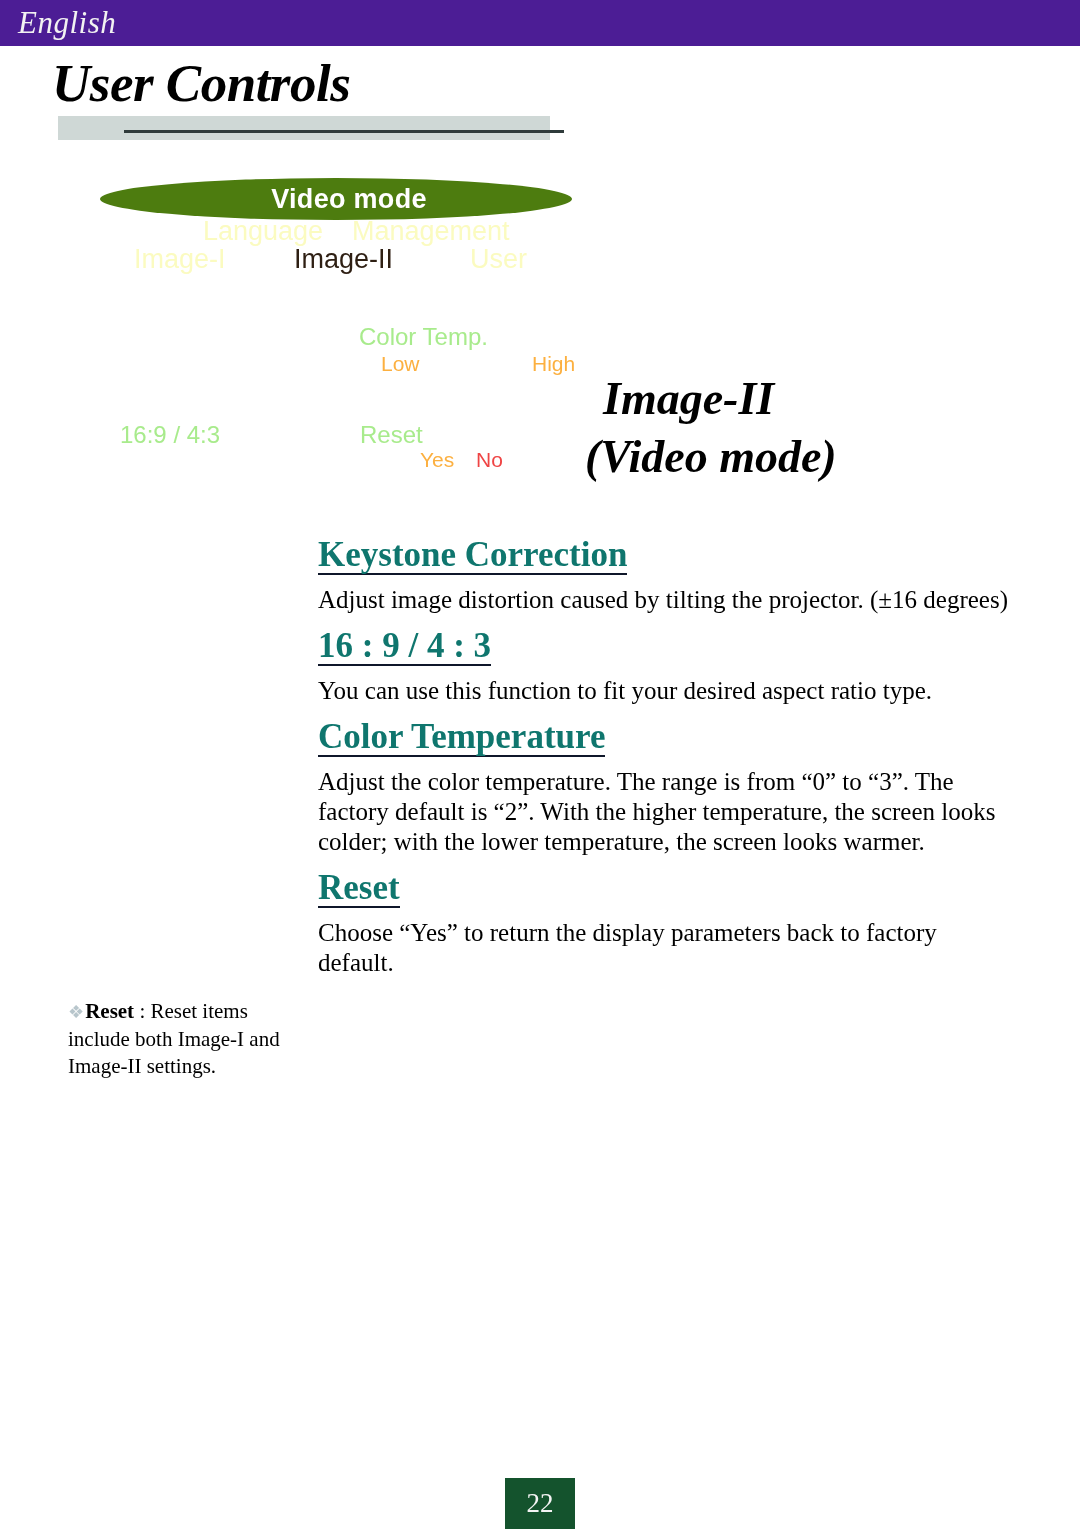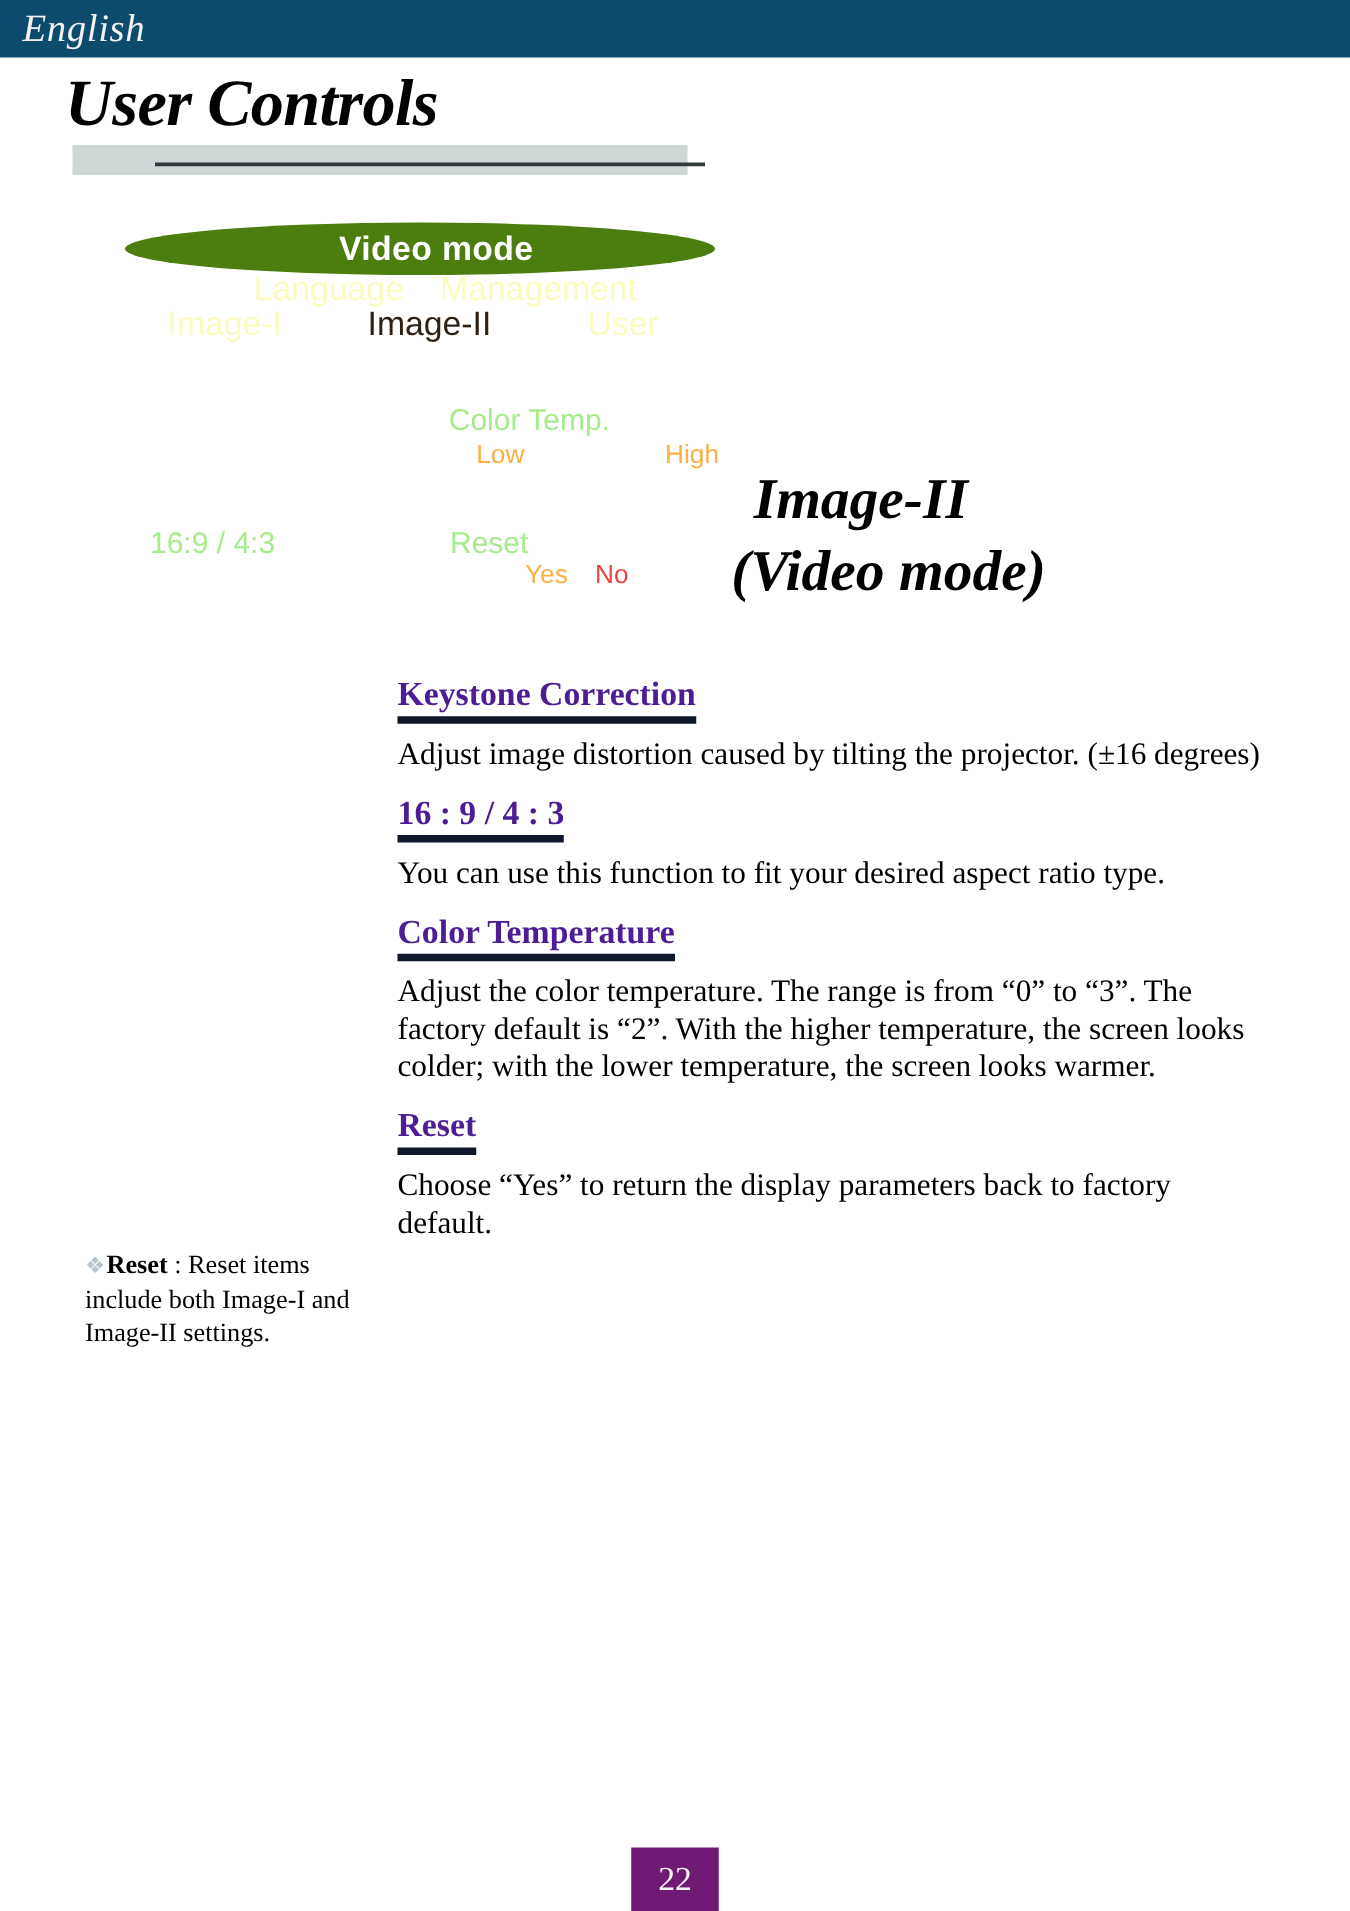--- a/index.html
+++ b/index.html
@@ -16,21 +16,21 @@
     color: #000000;
   }
 
   
   .lang-bar {
     position: absolute;
     left: 0;
     top: 0;
     width: 1080px;
     height: 46px;
-    background: #0c4a6e;
+    background: #4c1d95;
   }
   .lang-bar-label {
     position: absolute;
     left: 18px;
     top: 4px;
     font-family: "Liberation Serif", serif;
     font-style: italic;
     font-size: 31px;
     letter-spacing: 0.5px;
     color: #f2f2f2;
@@ -153,25 +153,25 @@
   .body-col {
     position: absolute;
     left: 318px;
     top: 538px;
     width: 700px;
   }
   .body-col h3 {
     margin: 0 0 6px 0;
     font-family: "Liberation Serif", serif;
     font-weight: bold;
-    font-size: 27px;
+    font-size: 35px;
     line-height: 34px;
-    color: #4c1d95;
+    color: #0f766e;
     display: inline-block;
-    border-bottom: 6px solid #0f172a;
+    border-bottom: 2px solid #0f172a;
     padding-bottom: 1px;
   }
   .heading-wrap { margin-top: 14px; }
   .heading-wrap:first-child { margin-top: 0; }
   .body-col p {
     margin: 4px 0 0 0;
     font-family: "Liberation Serif", serif;
     font-size: 25px;
     line-height: 30px;
     color: #000000;
@@ -195,21 +195,21 @@
   }
   .note .note-lead { font-weight: bold; }
 
   
   .page-box {
     position: absolute;
     left: 505px;
     top: 1478px;
     width: 70px;
     height: 51px;
-    background: #701a75;
+    background: #14532d;
   }
   .page-box span {
     position: absolute;
     left: 0;
     top: 0;
     width: 70px;
     height: 51px;
     display: flex;
     align-items: center;
     justify-content: center;

